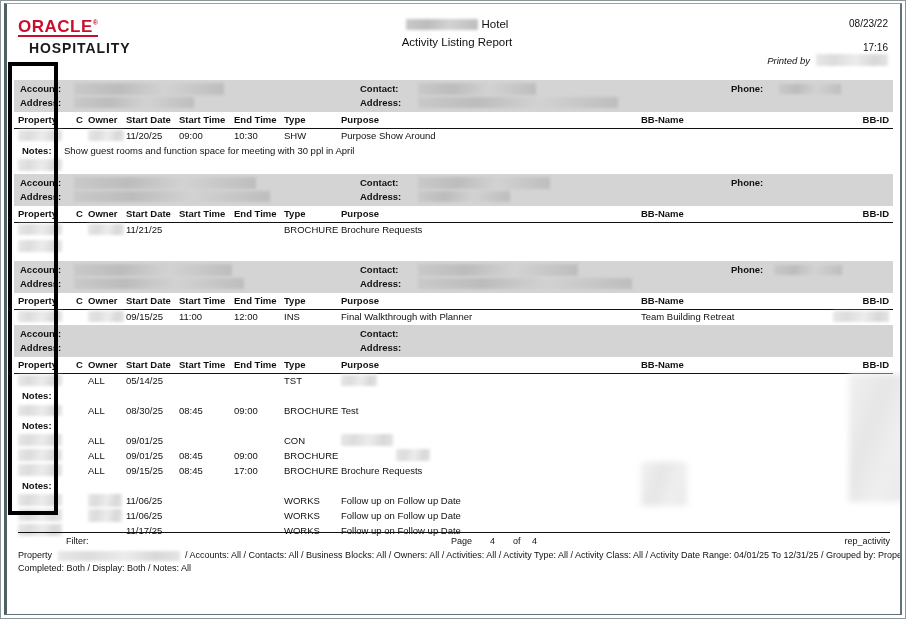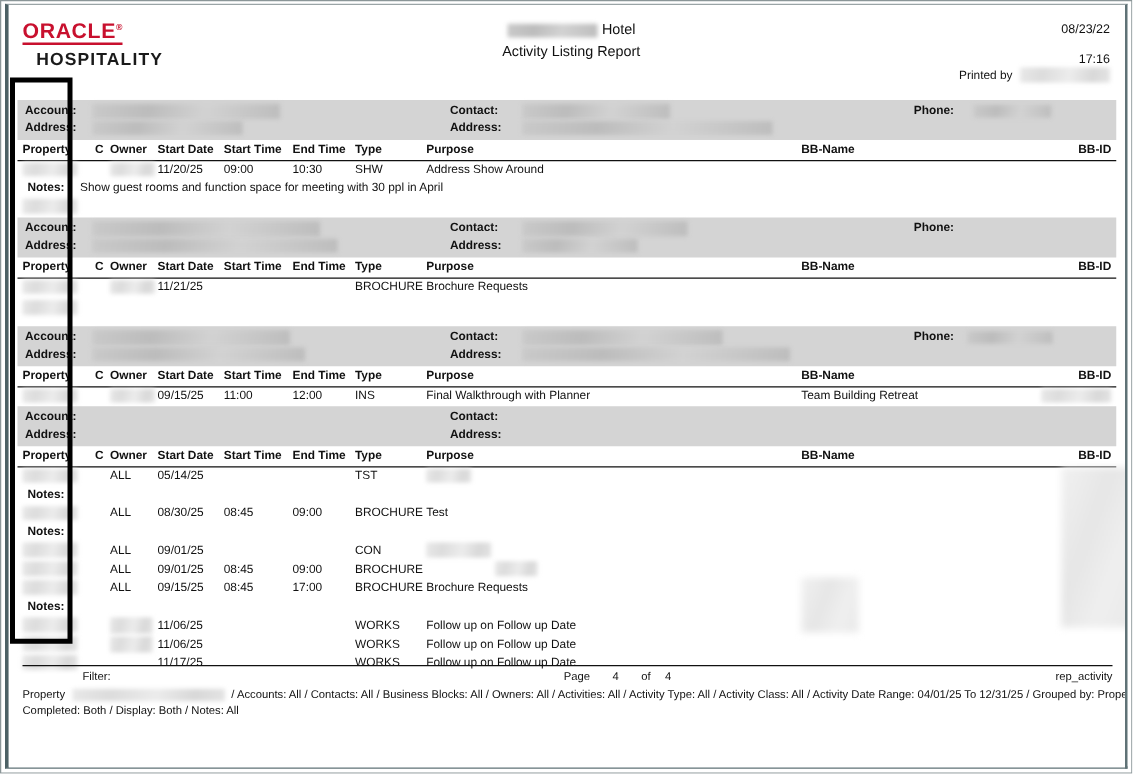--- a/index.html
+++ b/index.html
@@ -68,21 +68,21 @@
   .hdr-date {
     position: absolute; right: 12px; top: 14px;
     font-size: 10px; color: #111; text-align: right;
   }
   .hdr-time {
     position: absolute; right: 12px; top: 38px;
     font-size: 10px; color: #111; text-align: right;
   }
   .hdr-printed {
     position: absolute; right: 12px; top: 50px;
-    font-size: 9.5px; color: #111; 
+    font-size: 9.5px; color: #111; font-style: italic;
     display: flex; align-items: center; gap: 6px;
   }
 
   
   .rd {
     display: inline-block;
     background: linear-gradient(100deg,#e8e8e8 0%,#dcdcdc 25%,#ececec 55%,#d8d8d8 80%,#e4e4e4 100%);
     filter: blur(1.6px);
     border-radius: 1px;
     vertical-align: middle;
@@ -246,21 +246,21 @@
         <span class="c-bbname">BB-Name</span>
         <span class="c-bbid">BB-ID</span>
       </div>
       <div class="datarow">
         <span class="rd" style="position:absolute;left:4px;top:1px;width:44px;height:11px;"></span>
         <span class="rd" style="position:absolute;left:74px;top:1px;width:36px;height:11px;"></span>
         <span class="c-sdate">11/20/25</span>
         <span class="c-stime">09:00</span>
         <span class="c-etime">10:30</span>
         <span class="c-type">SHW</span>
-        <span class="c-purp">Address Show Around</span>
+        <span class="c-purp">Purpose Show Around</span>
       </div>
       <div class="notesrow">
         <span class="notes-lbl">Notes:</span>
         <span class="notes-txt">Show guest rooms and function space for meeting with 30 ppl in April</span>
       </div>
       <div class="datarow">
         <span class="rd" style="position:absolute;left:4px;top:0px;width:44px;height:12px;"></span>
       </div>
 
       <div class="band">

